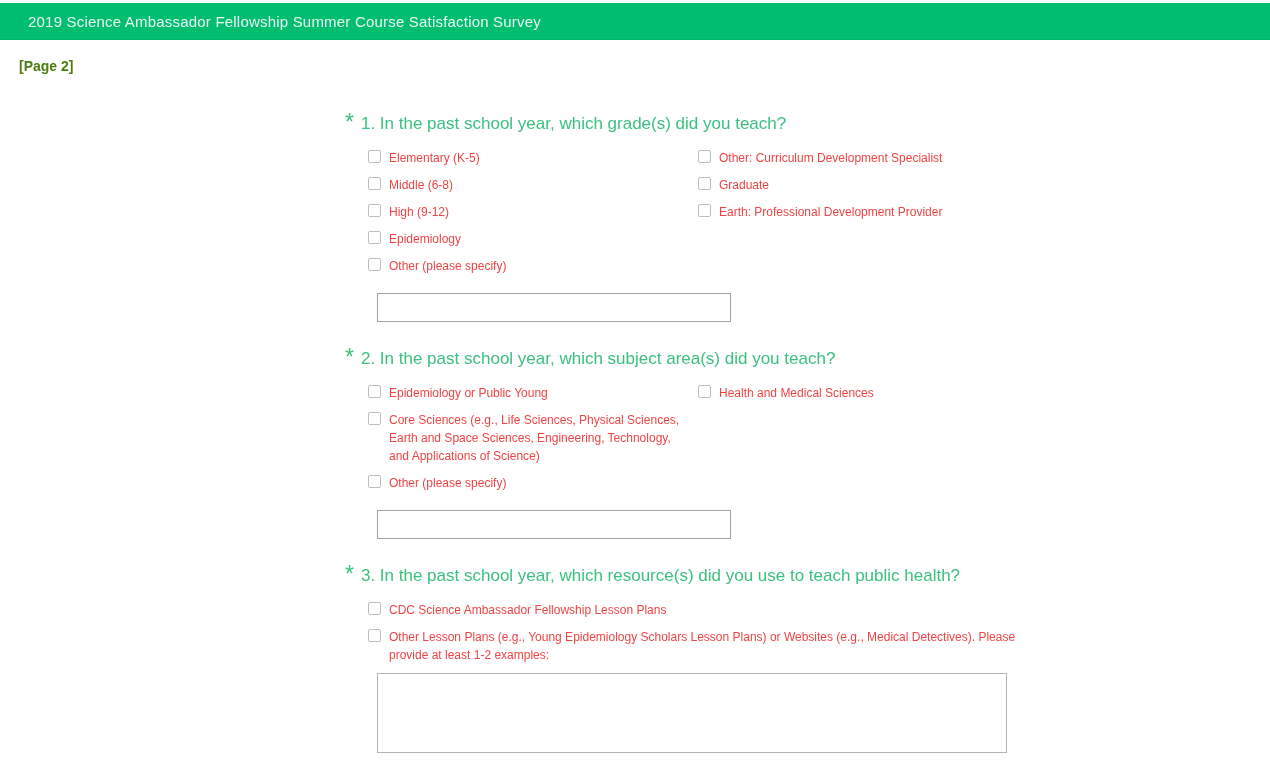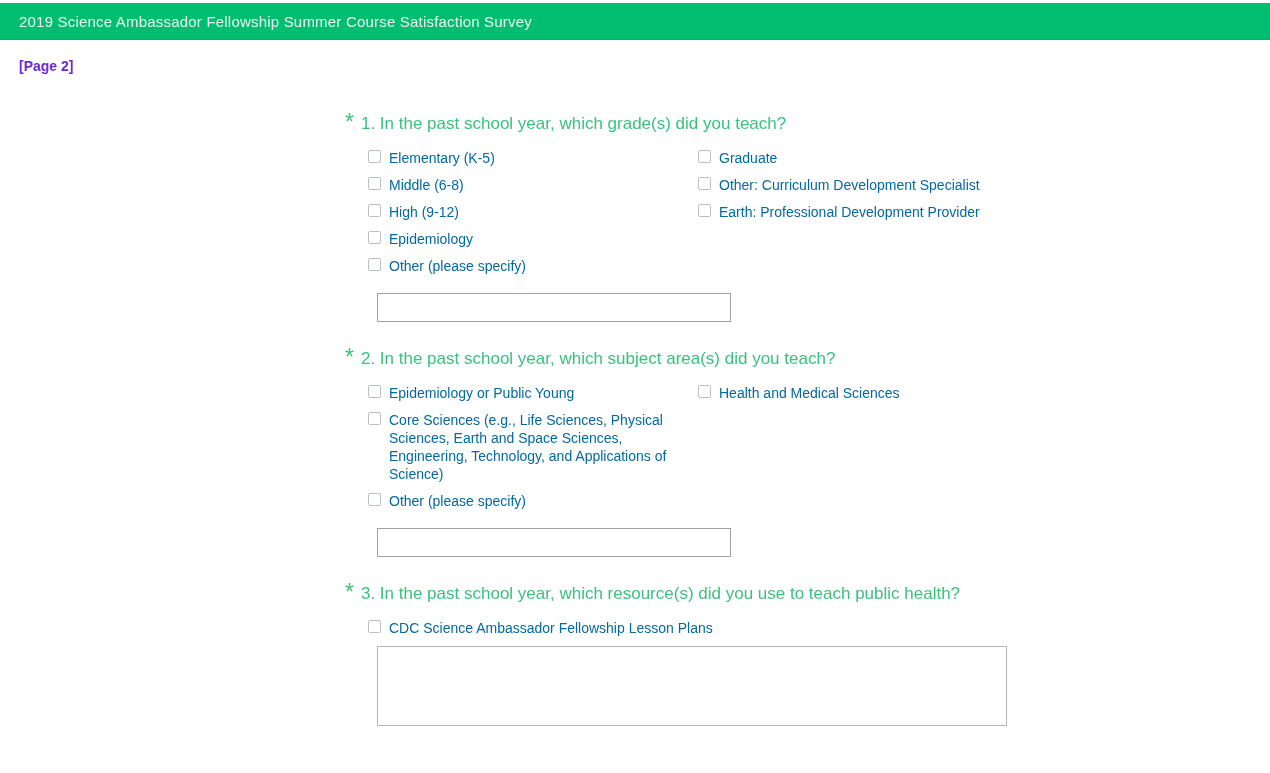--- a/index.html
+++ b/index.html
@@ -10,32 +10,32 @@
     font-family: "Liberation Sans", sans-serif;
     overflow: hidden;
   }
   .header-bar {
     margin-top: 3px;
     height: 37px;
     background: #00BD70;
     border-bottom: 1px solid rgba(0,0,0,0.05);
     display: flex;
     align-items: center;
-    padding-left: 19px;
+    padding-left: 28px;
   }
   .header-title {
     color: #EAF8F1;
     font-size: 15px;
     letter-spacing: 0.2px;
   }
   .page-label {
     margin: 18px 0 0 19px;
     font-size: 14px;
     font-weight: 700;
-    color: #6d28d9;
+    color: #4d7c0f;
   }
   .survey {
     margin-left: 345px;
     width: 710px;
   }
   .question { margin-top: 26px; }
   .question.first { margin-top: 39px; }
   .q-title {
     display: flex;
     align-items: flex-start;
@@ -62,22 +62,22 @@
   }
   .cb {
     width: 13px; height: 13px;
     border: 1px solid #BCBFC2;
     border-radius: 2px;
     background: #fff;
     margin: 1px 8px 0 0;
     flex: none;
   }
   .opt-label {
-    font-size: 14px;
-    color: #0369a1;
+    font-size: 12px;
+    color: #ef4444;
     line-height: 18px;
   }
   .col-left .opt-label { max-width: 300px; }
   .full-opt .opt-label { max-width: 645px; }
   .text-input {
     display: block;
     width: 354px; height: 29px;
     border: 1px solid #9FA3A7;
     border-radius: 0;
     margin: 9px 0 0 9px;
@@ -139,25 +139,25 @@
             <span class="opt-label">Epidemiology</span>
           </div>
           <div class="opt">
             <span class="cb"></span>
             <span class="opt-label">Other (please specify)</span>
           </div>
         </div>
         <div class="col-right">
           <div class="opt">
             <span class="cb"></span>
+            <span class="opt-label">Other: Curriculum Development Specialist</span>
+          </div>
+          <div class="opt">
+            <span class="cb"></span>
             <span class="opt-label">Graduate</span>
-          </div>
-          <div class="opt">
-            <span class="cb"></span>
-            <span class="opt-label">Other: Curriculum Development Specialist</span>
           </div>
           <div class="opt">
             <span class="cb"></span>
             <span class="opt-label">Earth: Professional Development Provider</span>
           </div>
         </div>
       </div>
       <input class="text-input" type="text" value="" style="">
     </div>
   </div>
@@ -197,17 +197,21 @@
   <div class="question">
     <div class="q-title">
       <span class="req">*</span>
       <span>3. In the past school year, which resource(s) did you use to teach public health?</span>
     </div>
     <div class="options">
       <div class="opt full-opt">
         <span class="cb"></span>
         <span class="opt-label">CDC Science Ambassador Fellowship Lesson Plans</span>
       </div>
+      <div class="opt full-opt">
+        <span class="cb"></span>
+        <span class="opt-label">Other Lesson Plans (e.g., Young Epidemiology Scholars Lesson Plans) or Websites (e.g., Medical Detectives). Please provide at least 1-2 examples:</span>
+      </div>
       <textarea class="comment-textarea" style=""></textarea>
     </div>
   </div>
 
 </div>
 
 </body></html>

